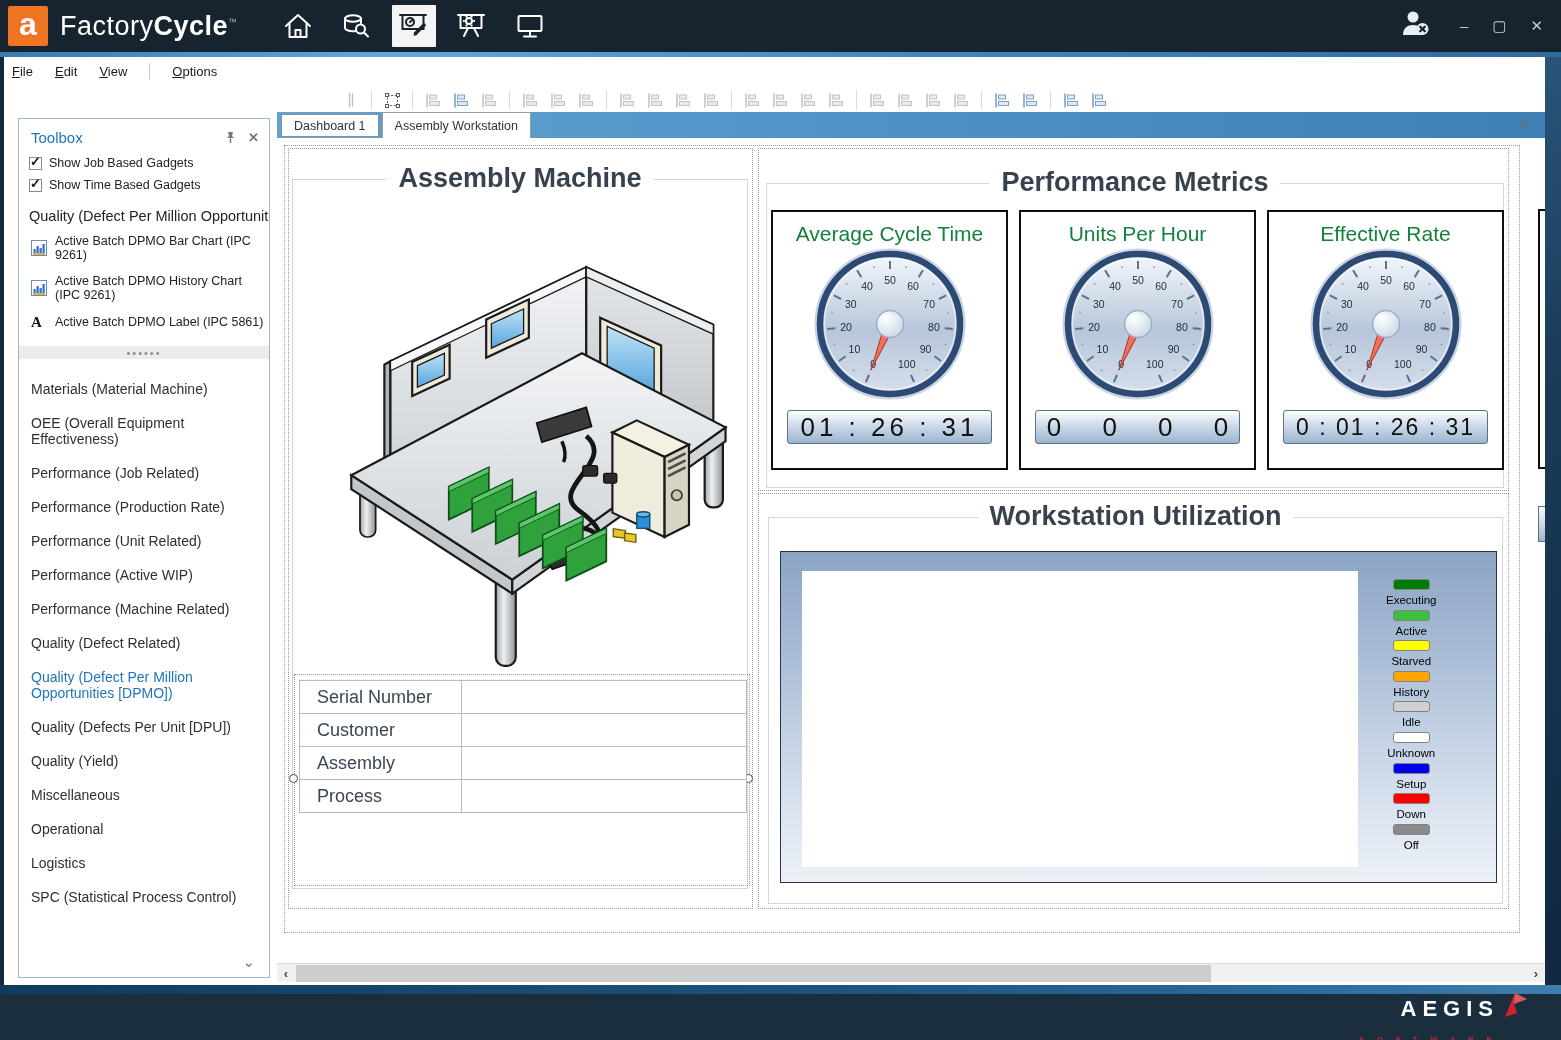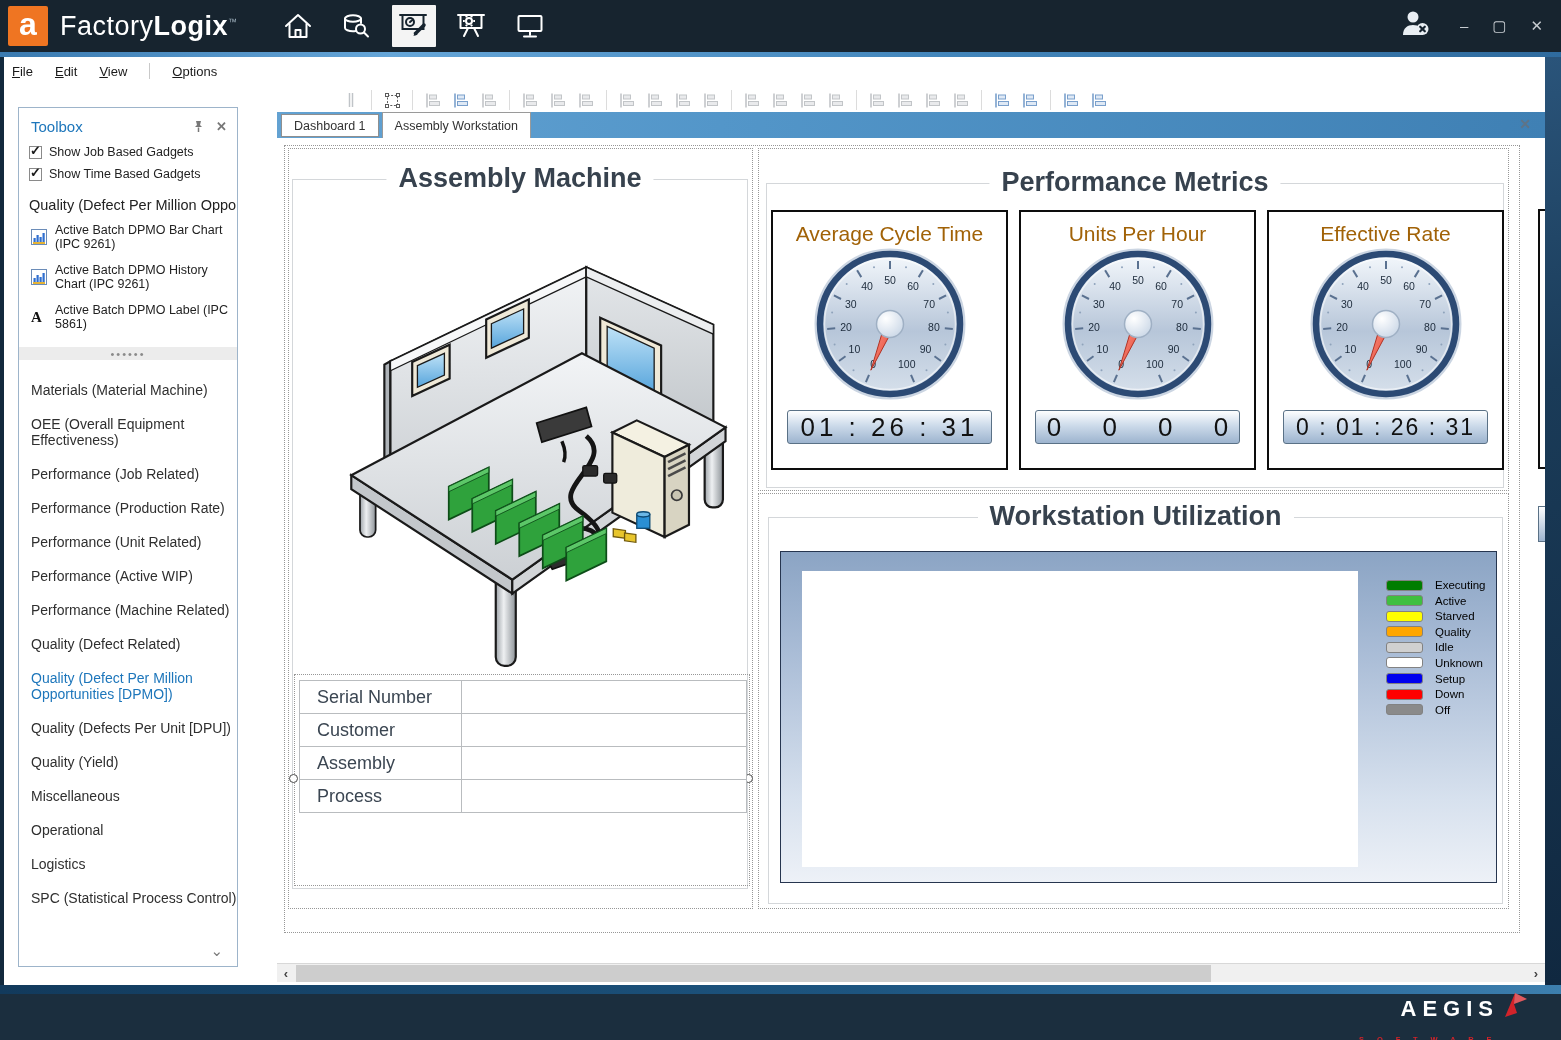--- a/index.html
+++ b/index.html
@@ -29,21 +29,21 @@
   .right-frame { position:absolute; left:1545px; top:57px; width:16px; height:928px;
     background:linear-gradient(170deg,#2a547a 0%,#1a3b58 35%,#102840 100%); }
   
   .menubar { position:absolute; left:12px; top:6px; display:flex; align-items:center; gap:22px;
     font-size:13px; color:#1a1a1a; }
   .menu-sep { width:1px; height:16px; background:#c9c9c9; }
   .toolbar { position:absolute; left:340px; top:30px; display:flex; align-items:center; gap:6px; height:26px; }
   .tb-sep { width:1px; height:20px; background:#dcdcdc; margin:0 3px; }
   .tb-ic { width:22px; height:20px; display:flex; align-items:center; justify-content:center; }
   
-  .toolbox { position:absolute; left:18px; top:50px; width:220px; height:860px;
+  .toolbox { position:absolute; left:18px; top:61px; width:252px; height:860px;
     border:1px solid #9db4ca; background:#fff; overflow:hidden; }
   .tbx-head { display:flex; align-items:center; padding:10px 10px 6px 12px; }
   .tbx-title { color:#1d76bb; font-size:15px; }
   .tbx-tools { margin-left:auto; display:flex; gap:12px; align-items:center; color:#777; }
   .cb-row { display:flex; align-items:center; gap:7px; padding:4px 0 4px 10px; font-size:12.5px; color:#222; }
   .cb { width:13px; height:13px; border:1px solid #8a8a8a; background:#fff; position:relative; flex:none; }
   .cb .chk { position:absolute; left:0px; top:-4px; font-size:13px; font-weight:bold; color:#1b1b1b; }
   .tbx-section { font-size:14.5px; color:#222; padding:12px 0 4px 10px; white-space:nowrap; overflow:hidden; }
   .gadget { display:flex; align-items:center; gap:8px; padding:6px 0 6px 12px; font-size:12.5px; color:#222; }
   .gadget .gi { flex:none; width:16px; height:16px; }
@@ -68,33 +68,33 @@
     padding:0 12px; font-weight:bold; color:#37424e; font-size:27px; white-space:nowrap; }
   
   .info-table { position:absolute; border-collapse:collapse; background:#fff; }
   .info-table td { border:1px solid #b9bcbf; height:33px; font-size:18px; color:#3b4652; }
   .info-table td.lbl { width:162px; padding-left:17px; }
   .info-table td.val { width:285px; }
   .handle { position:absolute; width:9px; height:9px; border-radius:50%; background:#fff; border:1px solid #4a4a4a; }
   
   .gauge-panel { position:absolute; width:237px; height:260px; border:2px solid #0d0d0d; background:#fff;
     display:flex; flex-direction:column; align-items:center; }
-  .gauge-title { font-size:21px; color:#a16207; margin-top:10px; }
+  .gauge-title { font-size:21px; color:#15803d; margin-top:10px; }
   .lcd { width:205px; height:34px; margin-top:2px; border:1px solid #5a7186; border-radius:3px;
     background:linear-gradient(180deg,#fdfeff 0%,#cddbea 45%,#9db4cf 100%);
     display:flex; align-items:center; justify-content:center; font-size:26px; color:#111; }
   .lcd.sp1 { letter-spacing:4px; }
   .lcd.sp2 { word-spacing:34px; }
   .lcd.sp3 { font-size:23px; letter-spacing:2px; }
   
   .chart-panel { position:absolute; border:1px solid #26354f;
     background:linear-gradient(180deg,#8ba4c4 0%,#a9bcd6 30%,#d7e1ee 75%,#edf1f7 100%); }
   .plot { position:absolute; background:#fff; }
   .legend { position:absolute; display:flex; flex-direction:column; gap:3.6px; }
-  .leg-row { display:flex; align-items:center; gap:12px; }
+  .leg-row { display:flex; align-items:center; gap:4px;flex-direction:column; }
   .leg-sw { width:37px; height:11px; border:1.5px solid #828282; border-radius:3px; }
   .leg-lb { font-size:11.5px; color:#000; }
   
   .hscroll { position:absolute; left:277px; top:906px; width:1268px; height:19px; background:#f0f0f0;
     border-top:1px solid #d8d8d8; }
   .hs-arrow { position:absolute; top:0; width:18px; height:18px; display:flex; align-items:center;
     justify-content:center; color:#444; font-size:13px; font-weight:bold; }
   .hs-thumb { position:absolute; left:19px; top:1px; width:915px; height:17px; background:#cdcdcd; }
   
   .footer-band { position:absolute; left:0; top:985px; width:1561px; height:9px;
@@ -146,21 +146,21 @@
     </linearGradient>
   </defs>
 </svg>
 
 <div class="screen">
 
   <div class="titlebar">
     <div class="logo-box">
         <span>a</span>
       </div>
-    <div class="brand"><span>Factory</span><span class="bold">Logix</span><sup>™</sup></div>
+    <div class="brand"><span>Factory</span><span class="bold">Cycle</span><sup>™</sup></div>
     <div class="nav-icons" id="nav-icons">
         <div class="nav-btn">
           <svg width="30" height="28">
             <path d="M3 14 L15 3 L27 14" stroke="#fff" stroke-width="2" fill="none" stroke-linecap="round" stroke-linejoin="round"></path>
             <path d="M6.5 12 V25 H23.5 V12" stroke="#fff" stroke-width="2" fill="none" stroke-linecap="round" stroke-linejoin="round"></path>
             <path d="M12.5 25 V18 H17.5 V25" stroke="#fff" stroke-width="2" fill="none" stroke-linecap="round" stroke-linejoin="round"></path>
           </svg>
         </div>
         <div class="nav-btn">
           <svg width="30" height="28">
@@ -755,21 +755,21 @@
               <div class="leg-row">
                 <span class="leg-sw" style="background:#3fbf3f"></span>
                 <span class="leg-lb">Active</span>
               </div>
               <div class="leg-row">
                 <span class="leg-sw" style="background:#ffff00"></span>
                 <span class="leg-lb">Starved</span>
               </div>
               <div class="leg-row">
                 <span class="leg-sw" style="background:#ffa600"></span>
-                <span class="leg-lb">Quality</span>
+                <span class="leg-lb">History</span>
               </div>
               <div class="leg-row">
                 <span class="leg-sw" style="background:#d0d0d0"></span>
                 <span class="leg-lb">Idle</span>
               </div>
               <div class="leg-row">
                 <span class="leg-sw" style="background:#ffffff"></span>
                 <span class="leg-lb">Unknown</span>
               </div>
               <div class="leg-row">

